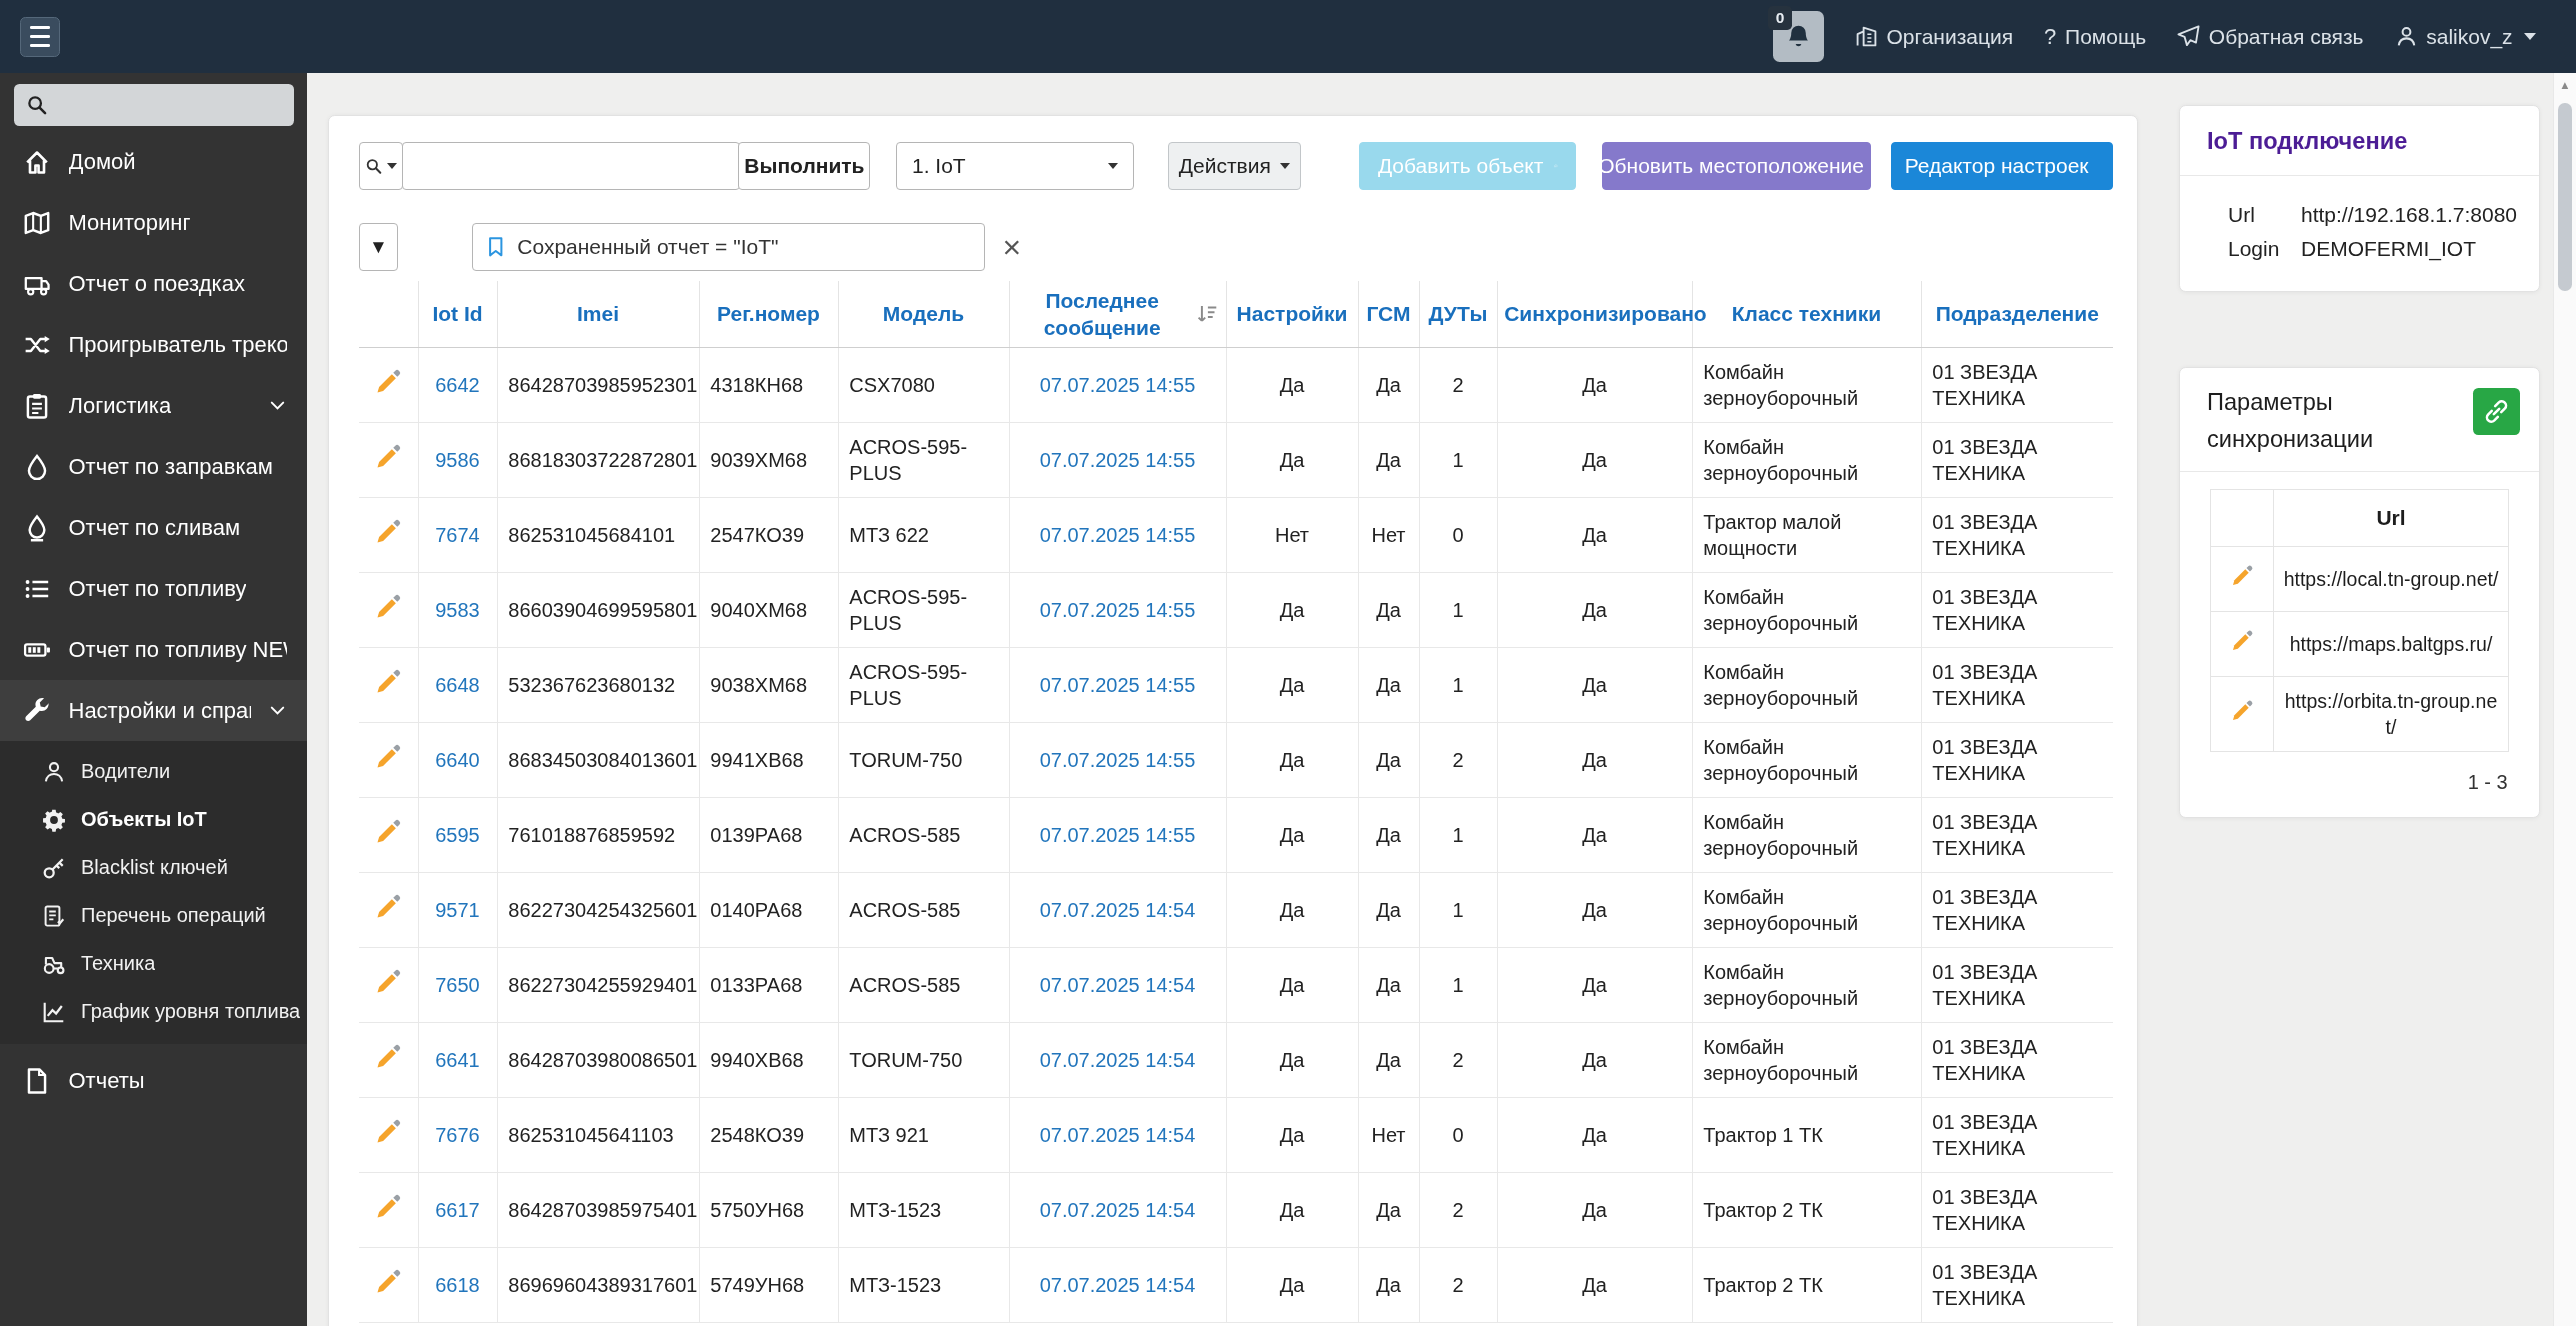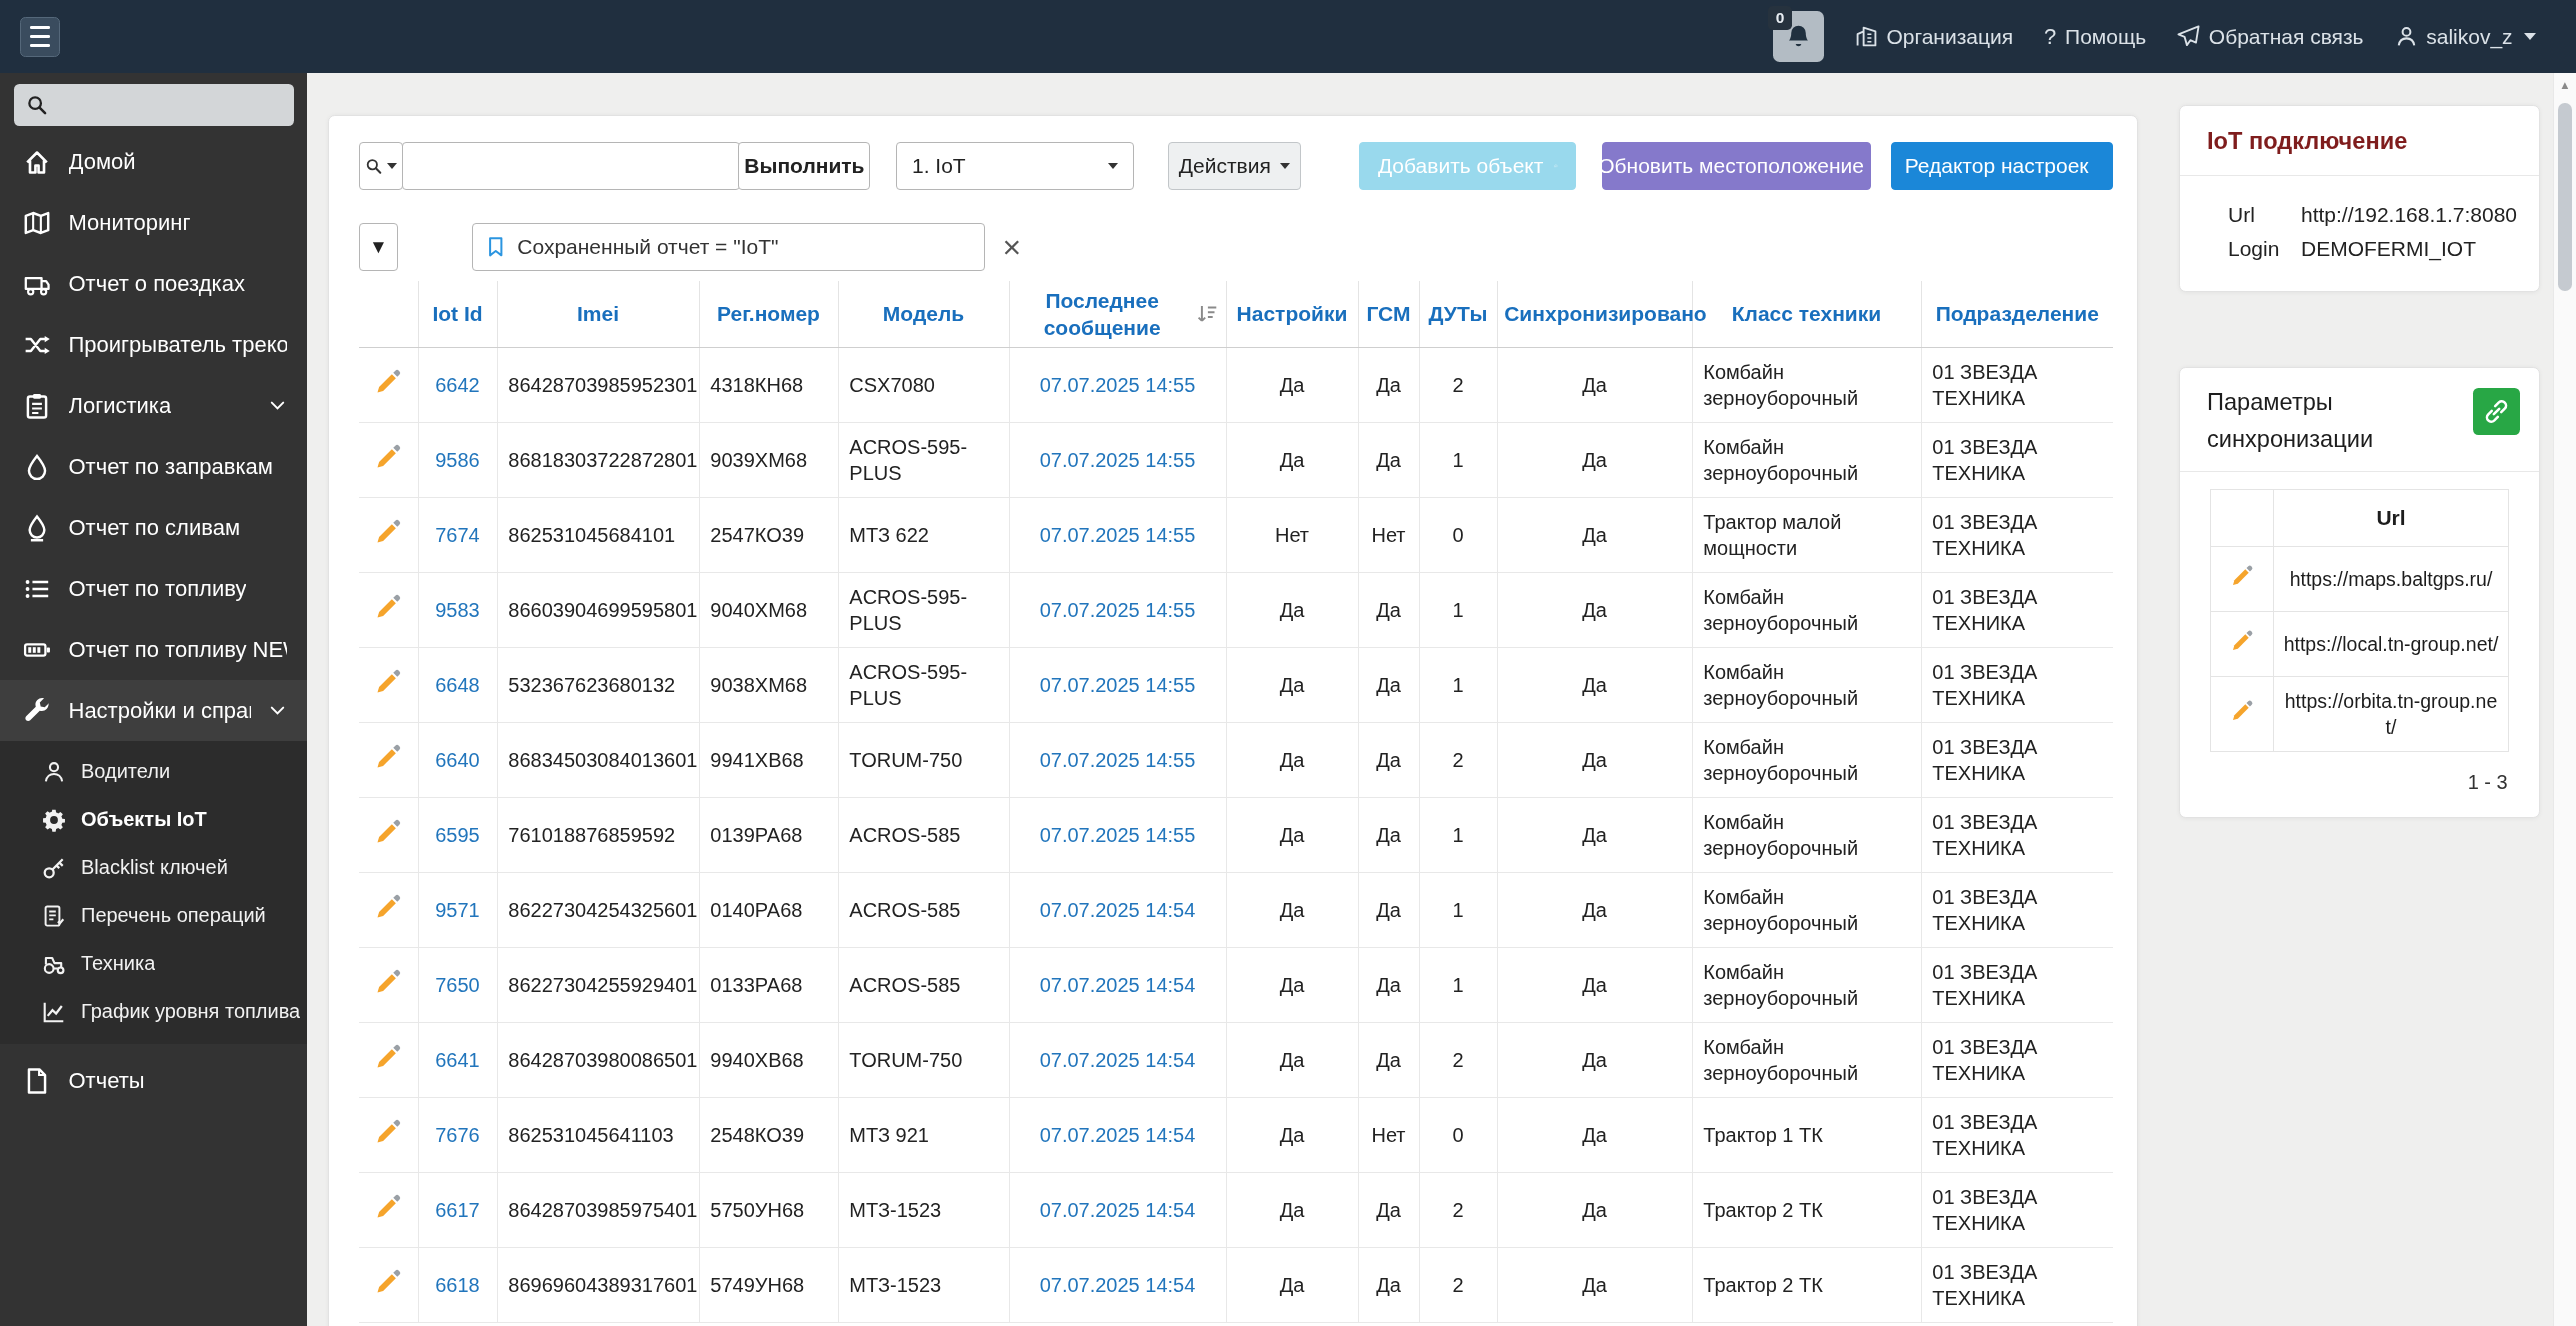--- a/index.html
+++ b/index.html
@@ -77,21 +77,21 @@
 .c-id,.c-last,.c-mid{text-align:center}
 .c-left{text-align:left}
 .th-flex{display:inline-flex;align-items:center;gap:6.7px;justify-content:center}
 .sort{width:24px;height:24px;flex:0 0 24px}
 
 
 .rcard{position:absolute;background:#fff;border:0.7px solid #e2e2e2;border-radius:6.7px;width:361px;left:2179px;box-shadow:0 0.7px 4px rgba(0,0,0,.05)}
 .iot-card{top:105px}
 .sync-card{top:367px}
 .card-head{padding:17.5px 19px 16px 27px;border-bottom:0.7px solid #e8e8e8}
-.card-head h3{font-size:23.6px;font-weight:700;color:#7f1d1d;line-height:1.5}
+.card-head h3{font-size:23.6px;font-weight:700;color:#4c1d95;line-height:1.5}
 .iot-body{padding:16px 20px 30px 48px;font-size:21px}
 .kv{display:flex;margin-top:10.8px}
 .kv .k{min-width:58px;margin-right:15px;color:#222}
 .kv .v{color:#222;word-break:break-all}
 .sync-head{display:flex;justify-content:space-between;align-items:flex-start;padding:16px 19px 13.5px 27px;border-bottom:0.7px solid #e8e8e8}
 .sync-head h3{font-size:23.6px;font-weight:400;line-height:1.55;max-width:240px;color:#1d1d1d}
 .btn-green{width:47px;height:47px;background:#28a745;border:none;border-radius:5.4px;display:flex;align-items:center;justify-content:center;cursor:pointer;margin-top:4px;flex:0 0 47px}
 .btn-green .icn{width:27px;height:27px;color:#fff}
 .sync-body{padding:17.5px 30px 23px}
 .sync-table{width:100%;border-collapse:collapse}
@@ -741,30 +741,30 @@
           </tr>
         </thead>
         <tbody>
             <tr>
               <td class="sp"><span class="icn pencil sm">
                   <svg viewBox="0 0 16 16">
                     <path d="M2 14l.9-3.2 7.3-7.3 2.3 2.3-7.3 7.3z" fill="#f5a42c"></path>
                     <path d="M11 2.7l1.2-1.2a1.4 1.4 0 0 1 2 0l.3.3a1.4 1.4 0 0 1 0 2L13.3 5z" fill="#9aa0a6"></path>
                   </svg>
                 </span></td>
-              <td class="sync-url">https://maps.baltgps.ru/</td>
+              <td class="sync-url">https://local.tn-group.net/</td>
             </tr>
             <tr>
               <td class="sp"><span class="icn pencil sm">
                   <svg viewBox="0 0 16 16">
                     <path d="M2 14l.9-3.2 7.3-7.3 2.3 2.3-7.3 7.3z" fill="#f5a42c"></path>
                     <path d="M11 2.7l1.2-1.2a1.4 1.4 0 0 1 2 0l.3.3a1.4 1.4 0 0 1 0 2L13.3 5z" fill="#9aa0a6"></path>
                   </svg>
                 </span></td>
-              <td class="sync-url">https://local.tn-group.net/</td>
+              <td class="sync-url">https://maps.baltgps.ru/</td>
             </tr>
             <tr>
               <td class="sp"><span class="icn pencil sm">
                   <svg viewBox="0 0 16 16">
                     <path d="M2 14l.9-3.2 7.3-7.3 2.3 2.3-7.3 7.3z" fill="#f5a42c"></path>
                     <path d="M11 2.7l1.2-1.2a1.4 1.4 0 0 1 2 0l.3.3a1.4 1.4 0 0 1 0 2L13.3 5z" fill="#9aa0a6"></path>
                   </svg>
                 </span></td>
               <td class="sync-url">https://orbita.tn-group.net/</td>
             </tr>

